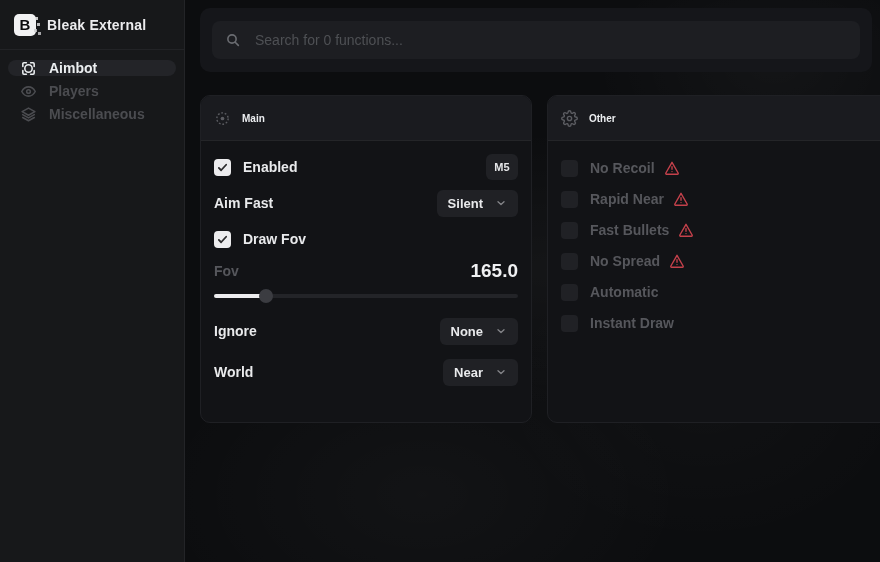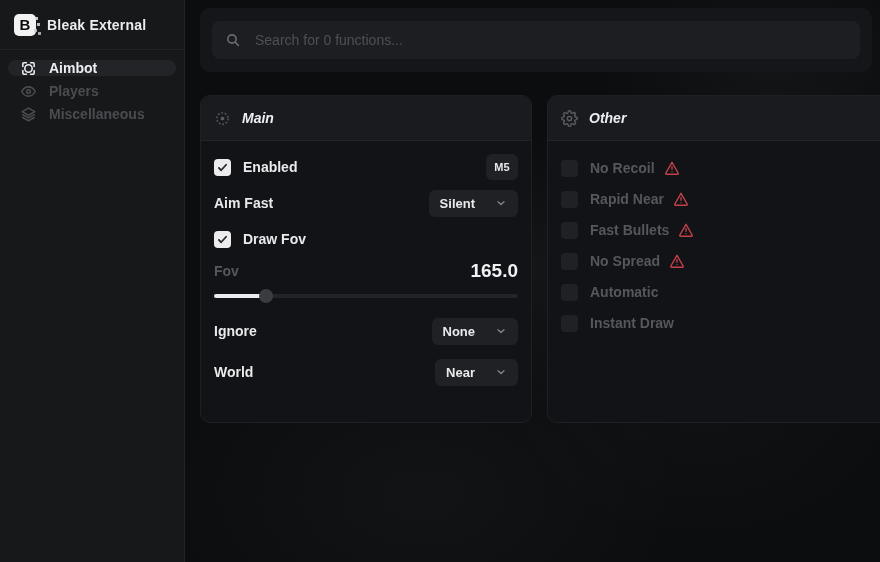--- a/index.html
+++ b/index.html
@@ -68,21 +68,21 @@
     position:absolute;top:95px;height:328px;background:#121316;
     border:1px solid #1f2024;border-radius:10px;box-sizing:border-box;overflow:hidden;
   }
   .panel.main{left:200px;width:332px;}
   .panel.other{left:547px;width:345px;}
   .panel-header{
     height:45px;background:#1a1b1f;border-bottom:1px solid #242528;
     display:flex;align-items:center;gap:11px;padding:0 13px;box-sizing:border-box;
   }
   .panel-header .picon{display:flex;width:17px;height:17px;color:#5b5c61;}
-  .panel-title{color:#eceef0;font-size:14px;font-weight:700;font-style:italic;}
+  .panel-title{color:#eceef0;font-size:10px;font-weight:700;}
   .panel-body{padding:12px 13px;}
 
   .row{display:flex;align-items:center;height:28px;margin-bottom:8px;}
   .row:last-child{margin-bottom:0;}
   .grow{flex:1;}
 
   .checkbox{
     width:17px;height:17px;border-radius:4px;background:#ececee;
     display:flex;align-items:center;justify-content:center;margin-right:12px;flex:0 0 auto;
   }
@@ -91,21 +91,21 @@
   .lbl{color:#e9eaec;font-size:14px;font-weight:600;}
   .lbl.dim{color:#56575c;font-weight:600;}
 
   .keybind{
     min-width:32px;height:26px;border-radius:6px;background:#202125;
     display:flex;align-items:center;justify-content:center;
     color:#e6e7e9;font-size:11px;font-weight:700;padding:12px 8px;box-sizing:border-box;
   }
   .dropdown{
     height:27px;border-radius:6px;background:#202125;display:flex;align-items:center;
-    gap:20px;padding:0 11px;color:#e9eaec;font-size:13px;font-weight:600;
+    gap:12px;padding:0 11px;color:#e9eaec;font-size:13px;font-weight:600;
   }
   .dropdown .chev{display:flex;color:#85868a;}
 
   .fov-row{display:flex;align-items:center;height:20px;margin:4px 0 8px 0;}
   .fov-value{color:#f0f1f3;font-size:19px;font-weight:600;}
   .slider{position:relative;height:14px;margin:0 0 14px 0;}
   .slider .track{position:absolute;left:0;right:0;top:5px;height:4px;border-radius:2px;background:#232428;}
   .slider .fill{position:absolute;left:0;top:5px;height:4px;border-radius:2px;background:#ececee;width:17%;}
   .slider .thumb{
     position:absolute;top:0;left:17%;width:14px;height:14px;margin-left:-7px;

